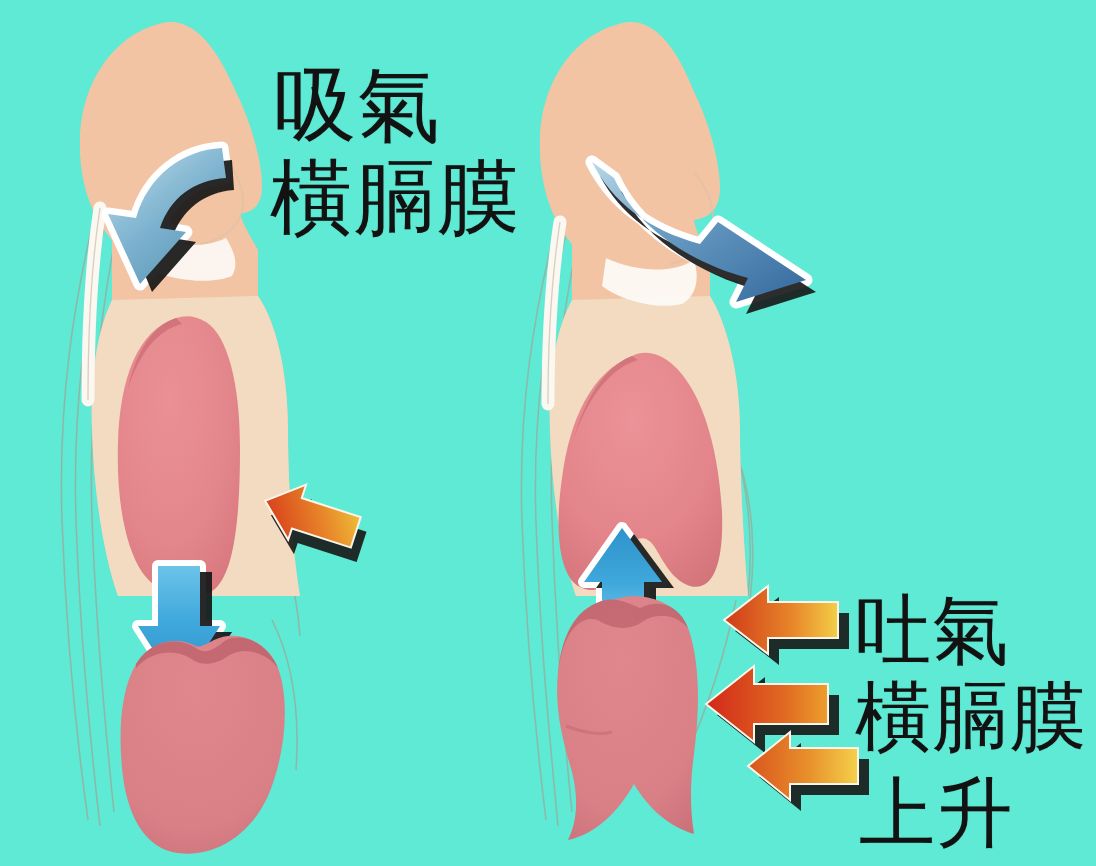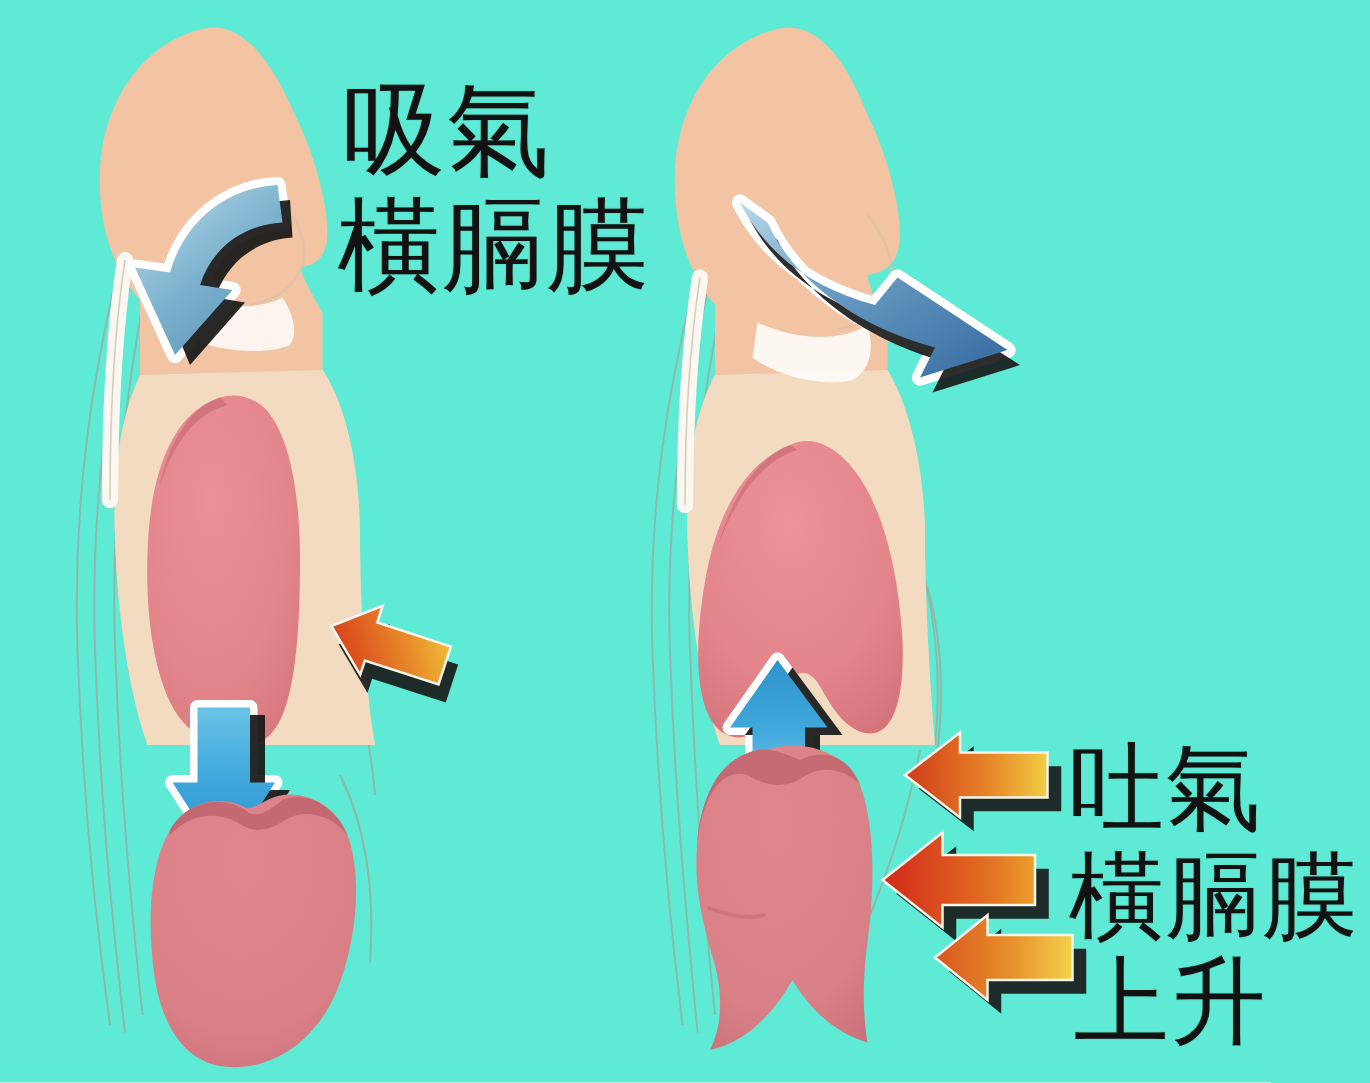--- a/index.html
+++ b/index.html
@@ -42,21 +42,21 @@
   #label-inhale .ln1 { margin-left: 4px; }
   #label-inhale .ln2 { margin-left: 0px; margin-top: 6px; }
   #label-inhale .ln3 { margin-left: 4px; margin-top: 4px; }
 
   #label-exhale {
     left: 855px;
     top: 590px;
     font-size: 76px;
   }
   #label-exhale .ln2 { margin-top: 6px; }
-  #label-exhale .ln3 { margin-top: 4px; margin-left: 4px; }
+  #label-exhale .ln3 { margin-top: 16px; margin-left: 4px; }
 </style>
 </head>
 <body>
 
 <div id="stage">
 
   <svg class="figure-svg" viewBox="0 0 1096 866">
     <defs>
 
       <linearGradient id="gradBlueDown" x1="0" y1="0" x2="0" y2="1">

